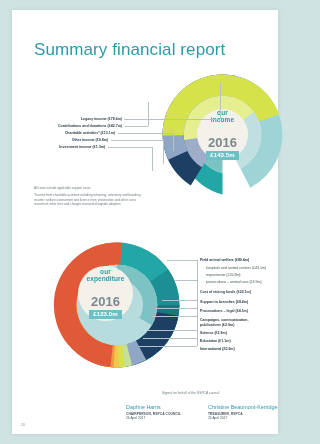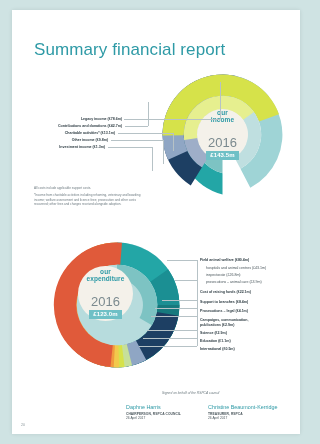--- a/index.html
+++ b/index.html
@@ -5,21 +5,21 @@
   * { box-sizing: border-box; margin: 0; padding: 0; }
   html, body {
     width: 314px; height: 444px;
     background: #cfe3e3;
     font-family: "Liberation Sans", sans-serif;
     overflow: hidden;
   }
   #page {
     position: absolute;
     left: 12px; top: 10px;
-    width: 288px; height: 424px;
+    width: 266px; height: 424px;
     background: #ffffff;
     box-shadow: 0 0 4px rgba(0,0,0,0.10);
   }
   #page-title {
     position: absolute;
     left: 22px; top: 30px;
     font-size: 17px;
     font-weight: 400;
     color: #2e9aa6;
     letter-spacing: 0.1px;
@@ -39,21 +39,21 @@
     flex-direction: column;
     align-items: center;
     justify-content: center;
     text-align: center;
   }
   .cap-line1 {
     font-size: 6.5px; color: #2e9aa6; font-weight: 700;
     line-height: 7.5px; letter-spacing: .1px;
   }
   .cap-year {
-    font-size: 13px; color: #7b8a8f; font-weight: 400;
+    font-size: 13px; color: #7b8a8f; font-weight: 700;
     line-height: 14px; margin-top: 12px;
   }
   .cap-badge {
     margin-top: 1px;
     background: #6fc0c6;
     color: #ffffff;
     font-size: 6px;
     font-weight: 700;
     padding: 1px 4px 1.5px 4px;
     line-height: 7px;

